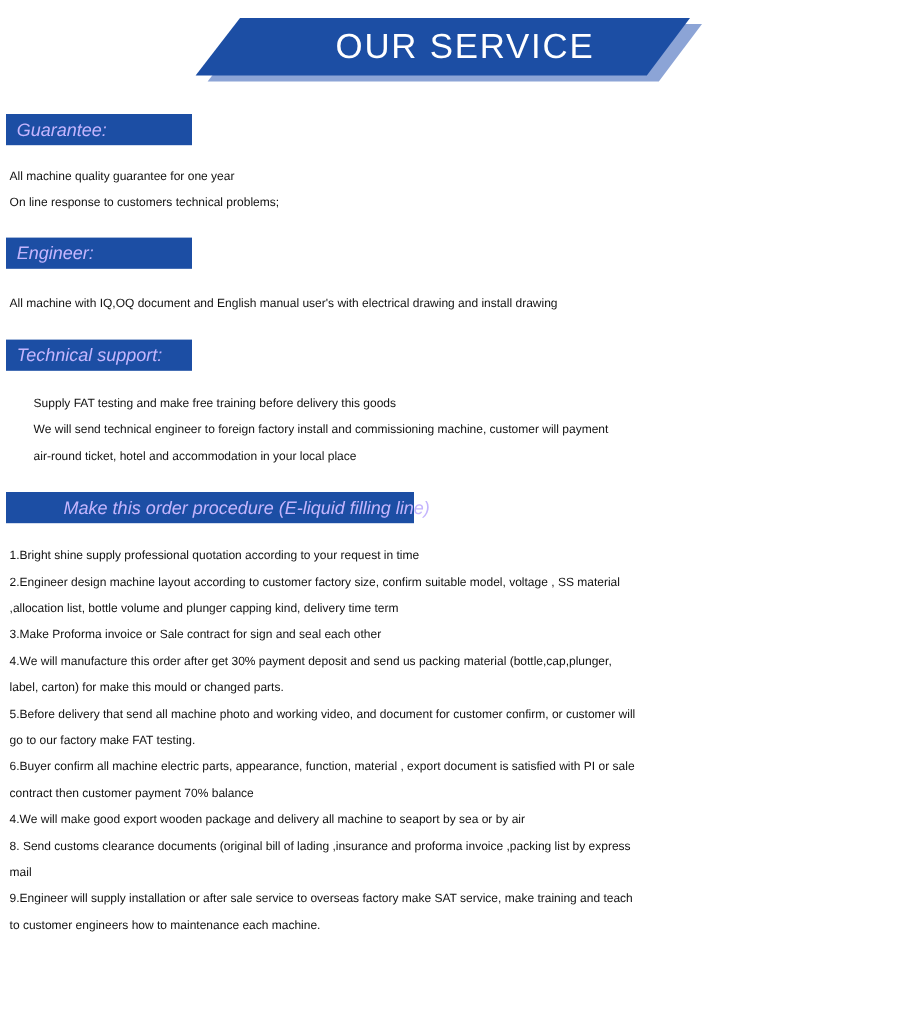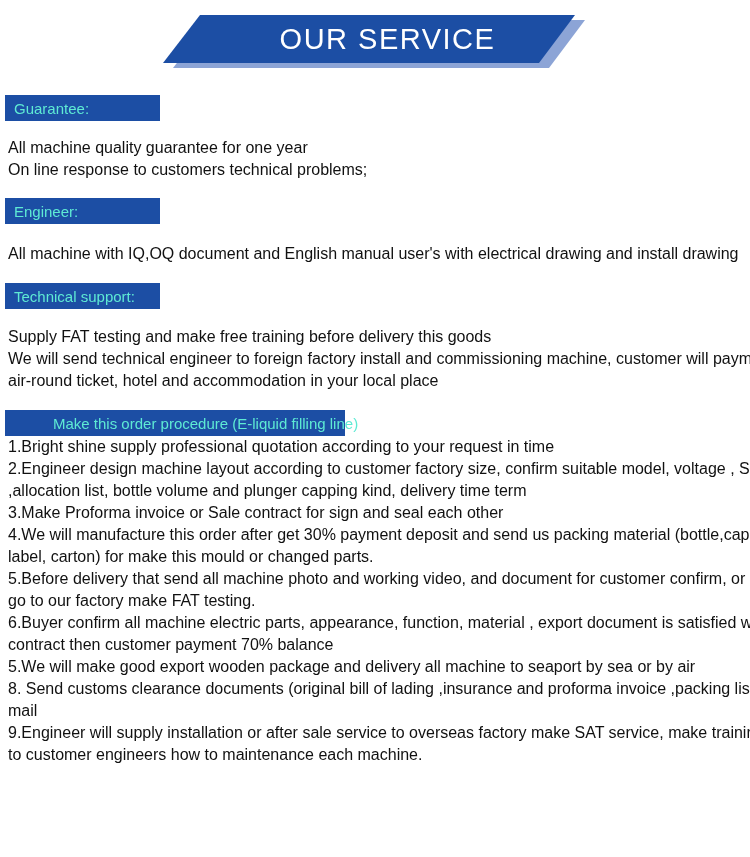--- a/index.html
+++ b/index.html
@@ -19,37 +19,37 @@
   .poly-shadow{fill:var(--accent-shadow);}
   .poly-main{fill:var(--accent);}
   .banner-title{
     position:absolute;left:200px;top:15px;width:375px;height:48px;
     display:flex;align-items:center;justify-content:center;
     color:#ffffff;font-size:29px;letter-spacing:1.5px;white-space:nowrap;
   }
   
   .label{
     box-sizing:border-box;margin-left:5px;width:155px;height:26px;
-    background:var(--accent);color:#5eead4;font-size:15px;
-    display:flex;align-items:center;padding-left:9px;white-space:nowrap;
+    background:var(--accent);color:#c4b5fd;font-size:15px;
+    display:flex;align-items:center;padding-left:9px;white-space:nowrap;font-style:italic;
   }
   .label.wide{width:340px;}
   
   .body{
-    margin:0;padding-left:8px;font-size:16px;line-height:22px;
+    margin:0;padding-left:8px;font-size:10px;line-height:22px;
     color:var(--text);white-space:pre;
   }
   .sec-guarantee .label{margin-top:5px;}
   .sec-guarantee .body{margin-top:16px;}
   .sec-document .label{margin-top:17px;}
   .sec-document .body{margin-top:19px;}
   .sec-tech .label{margin-top:18px;}
-  .sec-tech .body{margin-top:17px;}
+  .sec-tech .body{margin-top:17px;margin-left:20px;}
   .sec-proc .label{margin-top:18px;padding-left:48px;}
-  .sec-proc .list{}
+  .sec-proc .list{margin-top:17px;}
   .list p{margin:0;}
 </style>
 </head>
 <body>
 
 <div class="page">
 
   <header class="banner-wrap">
     <svg width="750" height="90" viewBox="0 0 750 90" aria-hidden="true">
       <polygon class="poly-shadow" points="210,20 585,20 549,68 173,68"></polygon>
@@ -82,21 +82,21 @@
         <p class="body">1.Bright shine supply professional quotation according to your request in time</p>
         <p class="body">2.Engineer design machine layout according to customer factory size, confirm suitable model, voltage , SS material
 ,allocation list, bottle volume and plunger capping kind, delivery time term</p>
         <p class="body">3.Make Proforma invoice or Sale contract for sign and seal each other</p>
         <p class="body">4.We will manufacture this order after get 30% payment deposit and send us packing material (bottle,cap,plunger,
 label, carton) for make this mould or changed parts.</p>
         <p class="body">5.Before delivery that send all machine photo and working video, and document for customer confirm, or customer will
 go to our factory make FAT testing.</p>
         <p class="body">6.Buyer confirm all machine electric parts, appearance, function, material , export document is satisfied with PI or sale
 contract then customer payment 70% balance</p>
-        <p class="body">5.We will make good export wooden package and delivery all machine to seaport by sea or by air</p>
+        <p class="body">4.We will make good export wooden package and delivery all machine to seaport by sea or by air</p>
         <p class="body">8. Send customs clearance documents (original bill of lading ,insurance and proforma invoice ,packing list by express
 mail</p>
         <p class="body">9.Engineer will supply installation or after sale service to overseas factory make SAT service, make training and teach
 to customer engineers how to maintenance each machine.</p>
       </div>
   </section>
 
 </div>
 
 </body></html>

